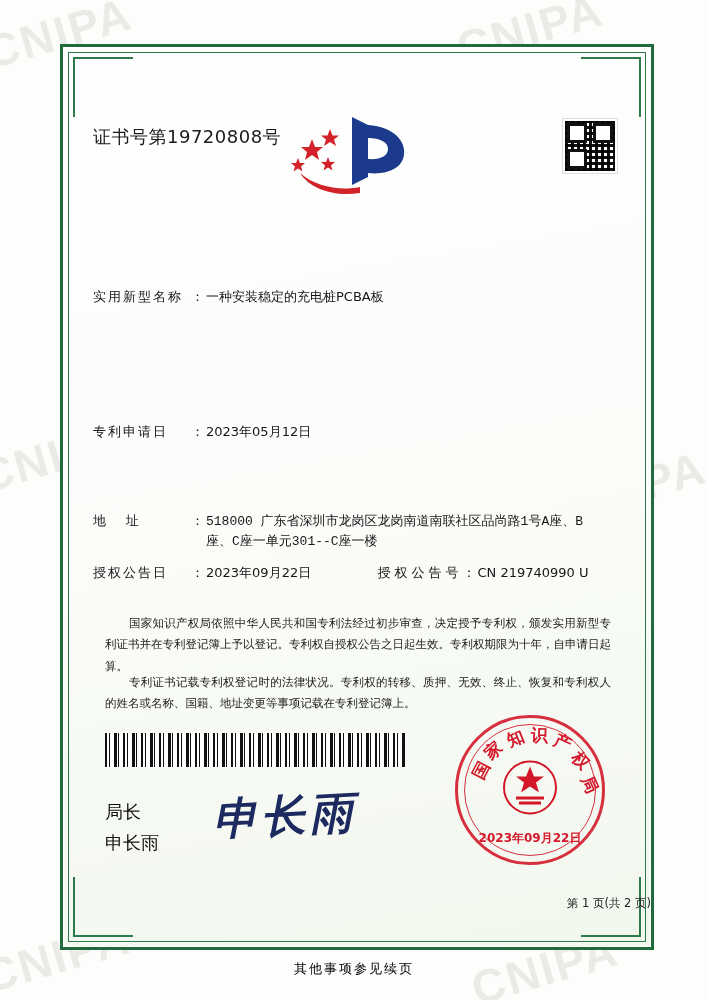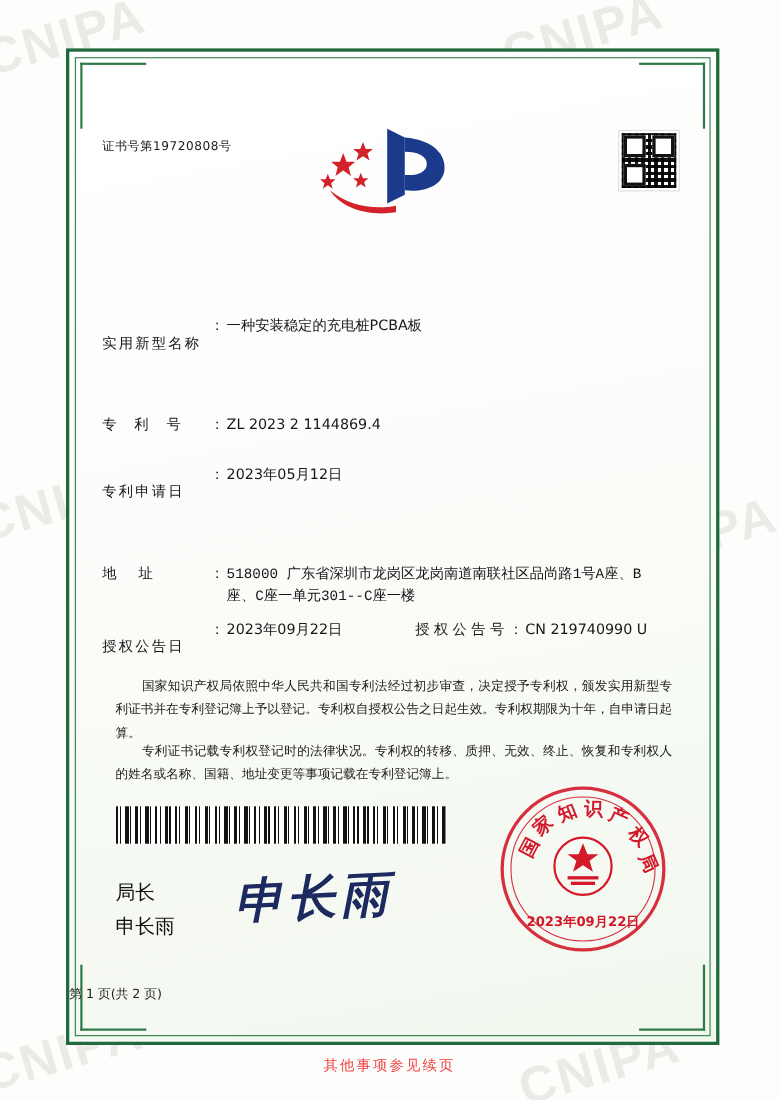--- a/index.html
+++ b/index.html
@@ -62,21 +62,21 @@
   .corner.tl { left: 10px;  top: 10px;    border-right: none; border-bottom: none; }
   .corner.tr { right: 10px; top: 10px;    border-left: none;  border-bottom: none; }
   .corner.bl { left: 10px;  bottom: 10px; border-right: none; border-top: none; }
   .corner.br { right: 10px; bottom: 10px; border-left: none;  border-top: none; }
 
   
   #cert-no {
     position: absolute;
     left: 30px;
     top: 78px;
-    font-size: 11px;
+    font-size: 18px;
     color: #1a1a1a;
     font-family: "DejaVu Sans", sans-serif;
     letter-spacing: 0.5px;
   }
   #qr {
     position: absolute;
     right: 34px;
     top: 72px;
     width: 50px;
     height: 50px;
@@ -128,21 +128,21 @@
     font-size: 13px;
     color: #161616;
     line-height: 1.5;
   }
   .flabel {
     display: inline-block;
     width: 98px;
     letter-spacing: 6px;
     vertical-align: top;
   }
-  .flabel.tight { letter-spacing: 2px; margin-top: 16px; }
+  .flabel.tight { letter-spacing: 2px; }
   .fvalue {
     display: inline-block;
     vertical-align: top;
     max-width: 400px;
   }
   .colon { margin: 0 2px 0 0; }
 
   
   .para {
     position: absolute;
@@ -234,31 +234,31 @@
     font-weight: 700;
     font-family: "DejaVu Sans", sans-serif;
     transform-origin: center center;
   }
 
   
   #page-no {
     position: absolute;
     left: 0; right: 0;
     bottom: 36px;
-    text-align: left;
+    text-align: right;
     font-size: 11.5px;
     color: #222;
   }
   #footer-note {
     position: absolute;
     left: 0; right: 0;
     top: 960px;
     text-align: center;
     font-size: 13px;
-    color: #ef4444;
+    color: #000000;
     letter-spacing: 2px;
   }
 </style>
 </head>
 <body>
 
 <div id="page">
 
   <div class="wm" style="left:-16px;  top:6px;   font-size:46px; transform:rotate(-16deg);">CNIPA</div>
   <div class="wm" style="left:455px;  top:2px;   font-size:46px; transform:rotate(-16deg);">CNIPA</div>
@@ -295,23 +295,20 @@
         </g>
       </svg>
     </div>
 
 
     <div class="field" style="top:240px;">
       <span class="flabel tight">实用新型名称</span><span class="colon">：</span><span class="fvalue">一种安装稳定的充电桩PCBA板</span>
     </div>
 
 
-    <div class="field" style="top:330px;">
-      <span class="flabel">专 利 号</span><span class="colon">：</span><span class="fvalue">ZL 2023 2 1144869.4</span>
-    </div>
 
     <div class="field" style="top:375px;">
       <span class="flabel tight">专利申请日</span><span class="colon">：</span><span class="fvalue">2023年05月12日</span>
     </div>
 
 
     <div class="field" style="top:465px;font-family:Liberation Mono, monospace;">
       <span class="flabel">地 址</span><span class="colon">：</span><span class="fvalue">518000 广东省深圳市龙岗区龙岗南道南联社区品尚路1号A座、B座、C座一单元301--C座一楼</span>
     </div>
 

